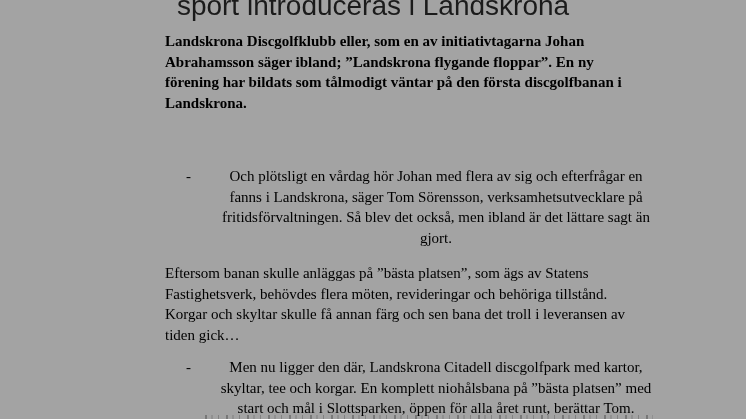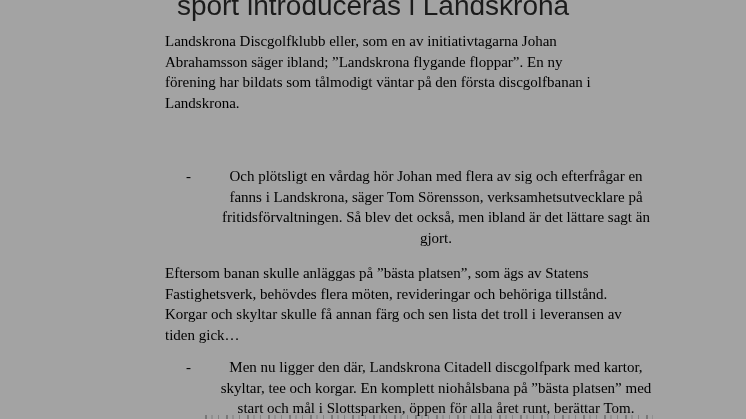--- a/index.html
+++ b/index.html
@@ -26,21 +26,21 @@
     white-space: nowrap;
   }
   .block {
     position: absolute;
     left: 165px;
     width: 500px;
     font-size: 15px;
     line-height: 20.5px;
   }
   .block .line { white-space: nowrap; }
-  .lead { font-weight: normal; }
+  .lead { font-weight: bold; }
   .bullet { position: absolute; left: 165px; width: 500px; font-size: 15px; line-height: 20.5px; }
   .bullet .dash { position: absolute; left: 21px; top: 0; }
   .bullet .bullet-lines { margin-left: 42px; text-align: center; }
   .clipped-next-line {
     position: absolute;
     top: 415px;
     left: 205px;
     width: 448px;
     height: 4px;
     background: repeating-linear-gradient(90deg,
@@ -71,21 +71,21 @@
       <div class="line">Och plötsligt en vårdag hör Johan med flera av sig och efterfrågar en</div>
       <div class="line">fanns i Landskrona, säger Tom Sörensson, verksamhetsutvecklare på</div>
       <div class="line">fritidsförvaltningen. Så blev det också, men ibland är det lättare sagt än</div>
       <div class="line">gjort.</div>
     </div>
   </div>
 
   <div class="block" style="top:263px">
     <div class="line">Eftersom banan skulle anläggas på ”bästa platsen”, som ägs av Statens</div>
     <div class="line">Fastighetsverk, behövdes flera möten, revideringar och behöriga tillstånd.</div>
-    <div class="line">Korgar och skyltar skulle få annan färg och sen lista det troll i leveransen av</div>
+    <div class="line">Korgar och skyltar skulle få annan färg och sen bana det troll i leveransen av</div>
     <div class="line">tiden gick…</div>
   </div>
 
   <div class="bullet" style="top:357px">
     <span class="dash">-</span>
     <div class="bullet-lines">
       <div class="line">Men nu ligger den där, Landskrona Citadell discgolfpark med kartor,</div>
       <div class="line">skyltar, tee och korgar. En komplett niohålsbana på ”bästa platsen” med</div>
       <div class="line">start och mål i Slottsparken, öppen för alla året runt, berättar Tom.</div>
     </div>

